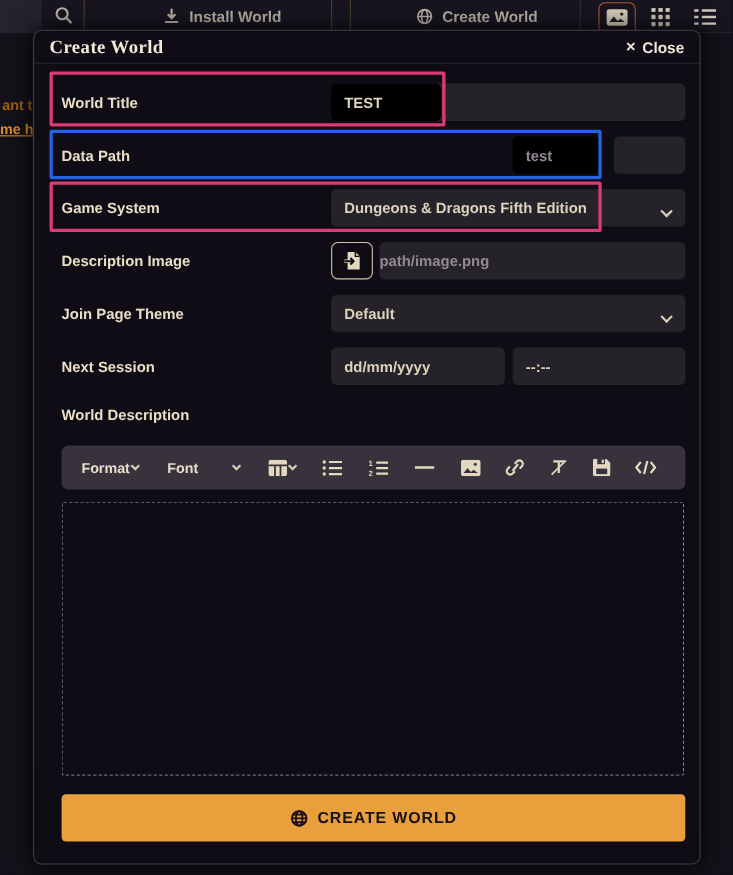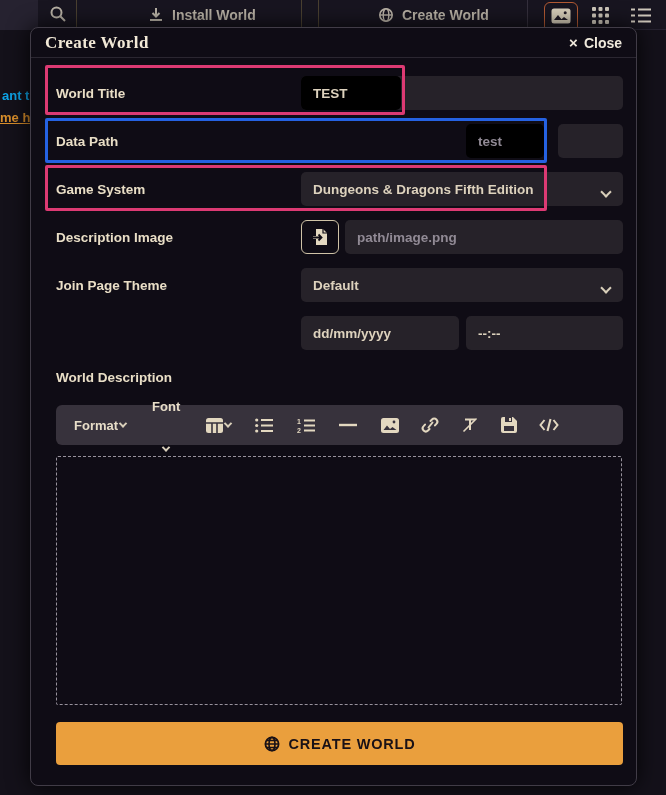--- a/index.html
+++ b/index.html
@@ -23,21 +23,21 @@
   .tb-btn {
     position:absolute; top:0; height:30px; display:flex; align-items:center; gap:8px;
     color:#b9b2a6; font-size:14px; font-weight:bold; cursor:pointer;
   }
   .tb-toggle {
     position:absolute; top:2px; width:34px; height:28px; border:1px solid #b35a33;
     border-radius:6px 6px 0 0; display:flex; align-items:center; justify-content:center;
   }
   .bg-fragment { position:absolute; z-index:1; font-size:13px; font-weight:bold; }
   .bg-frag-link { color:#d98e2b; text-decoration:underline; cursor:pointer; }
-  .bg-frag-text { color:#0ea5e9; }
+  .bg-frag-text { color:#a16207; }
 
   
   .modal {
     position:absolute; left:30px; top:27px; width:607px; height:759px;
     background:#0f0c15; border:1px solid #413c47; border-radius:8px;
     box-shadow:0 0 22px rgba(0,0,0,.85); z-index:2;
   }
   .modal-header {
     position:absolute; top:0; left:0; right:0; height:30px;
     border-bottom:1px solid #2b2731; display:flex; align-items:center;
@@ -63,21 +63,21 @@
   .ctl-light { background:#000000; }
   .ctl-text { padding:0 12px; color:#ddd2bd; font-weight:bold; white-space:nowrap; }
   .ctl-placeholder { padding:0 12px; color:#918a95; font-weight:bold; white-space:nowrap; }
   .prefix-box { background:#17141c; border:1px solid #4a434f; }
   .select-chevron { position:absolute; right:13px; top:12px; }
   .chev { width:8px; height:8px; border-right:2px solid #d9cfba; border-bottom:2px solid #d9cfba;
           transform:rotate(45deg); display:inline-block; }
   input.text-input {
     position:absolute; height:34px; border-radius:5px; background:#262229; border:none;
     color:#ddd2bd; font-family:"Liberation Sans", sans-serif; font-size:13.5px;
-    padding:0 12px; outline:none;
+    padding:0 0; outline:none;
   }
   input.text-input::placeholder { color:#918a95; font-weight:bold; opacity:1; }
   .icon-btn {
     position:absolute; width:38px; height:34px; border:1px solid #cfc3a7; border-radius:6px;
     background:transparent; display:flex; align-items:center; justify-content:center; cursor:pointer;
   }
 
   
   .annot { position:absolute; border-radius:2px; pointer-events:none; z-index:5; }
   .annot-pink { border:3px solid #dc3a73; }
@@ -224,35 +224,36 @@
     </span>
   </div>
   <input class="text-input" style="left: 314px; top: 192px; width: 278px;" placeholder="path/image.png">
 
   <div class="f-label" style="top:240px;">Join Page Theme</div>
   <div class="ctl" style="left:270px; top:240px; width:322px;">
     <span class="ctl-text">Default</span>
     <span class="select-chevron"><span class="chev"></span></span>
   </div>
 
+  <div class="f-label" style="top:288px;">Next Session</div>
   <div class="ctl" style="left:270px; top:288px; width:158px;">
     <span class="ctl-text">dd/mm/yyyy</span>
   </div>
   <div class="ctl" style="left:435px; top:288px; width:157px;">
     <span class="ctl-text">--:--</span>
   </div>
 
   <div class="f-label" style="top:338px; height:22px;">World Description</div>
 
   <div class="editor-toolbar">
     <div class="tbr-group" style="margin-right:26px;">
       <span class="tbr-label">Format</span>
       <span class="chev-sm"></span>
     </div>
-    <div class="tbr-group" style="margin-right:26px; gap:32px;flex-direction:column;">
+    <div class="tbr-group" style="margin-right:26px; gap:32px;">
       <span class="tbr-label">Font</span>
       <span class="chev-sm"></span>
     </div>
     <div class="tbr-group" style="margin-right:24px;">
       <span>
         <svg width="17" height="15" viewBox="0 0 17 15">
             <rect x="0" y="0" width="17" height="15" rx="2.5" fill="#e3d8c0"></rect>
             <path d="M0 5h17M6 5v10M11 5v10" stroke="#37323c" stroke-width="1.6"></path>
           </svg>
       </span>

